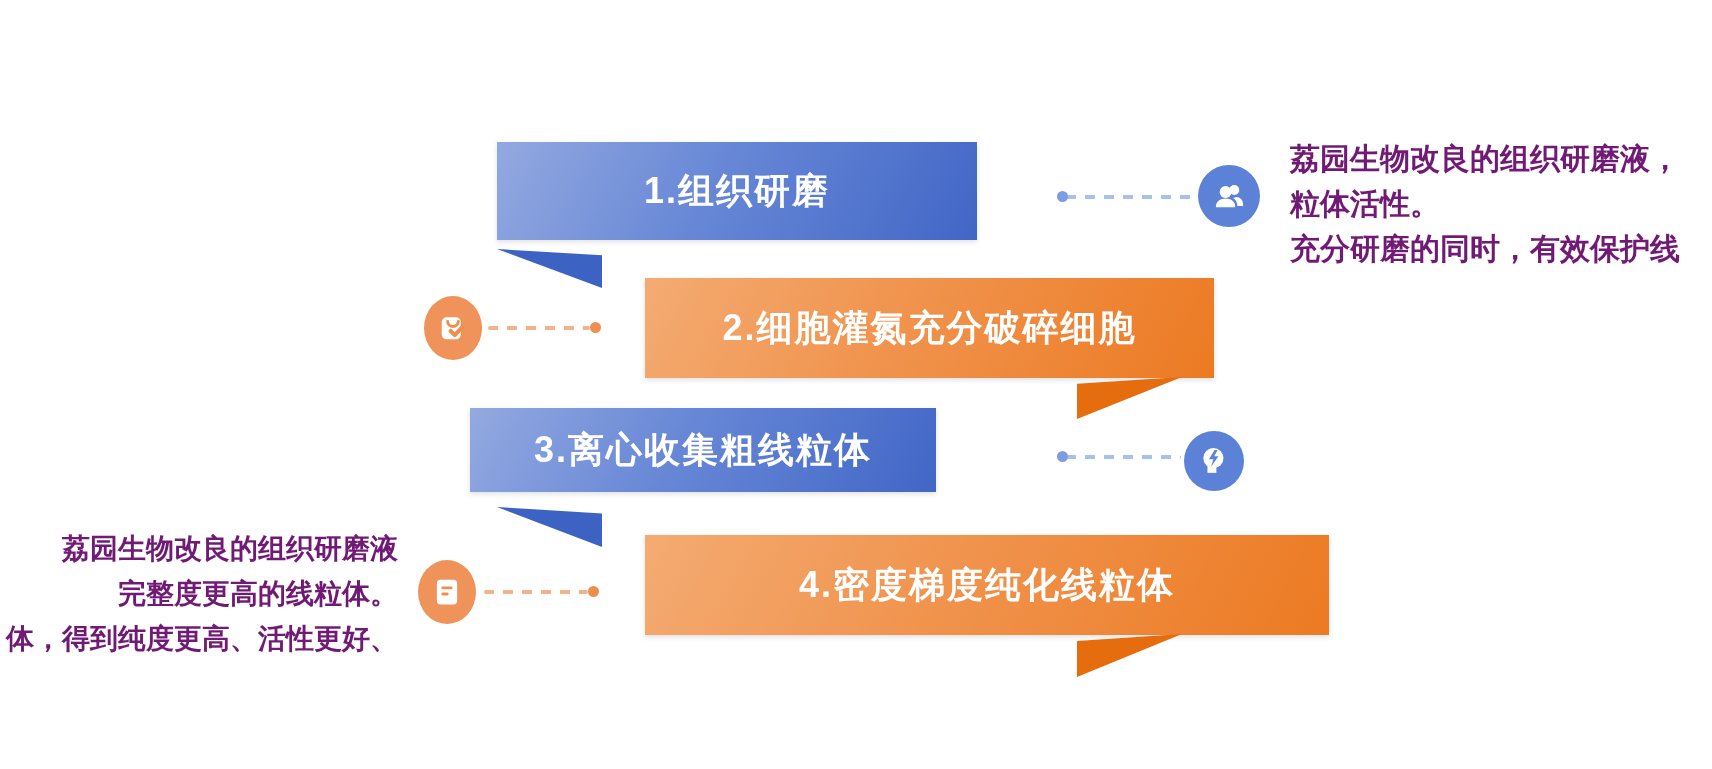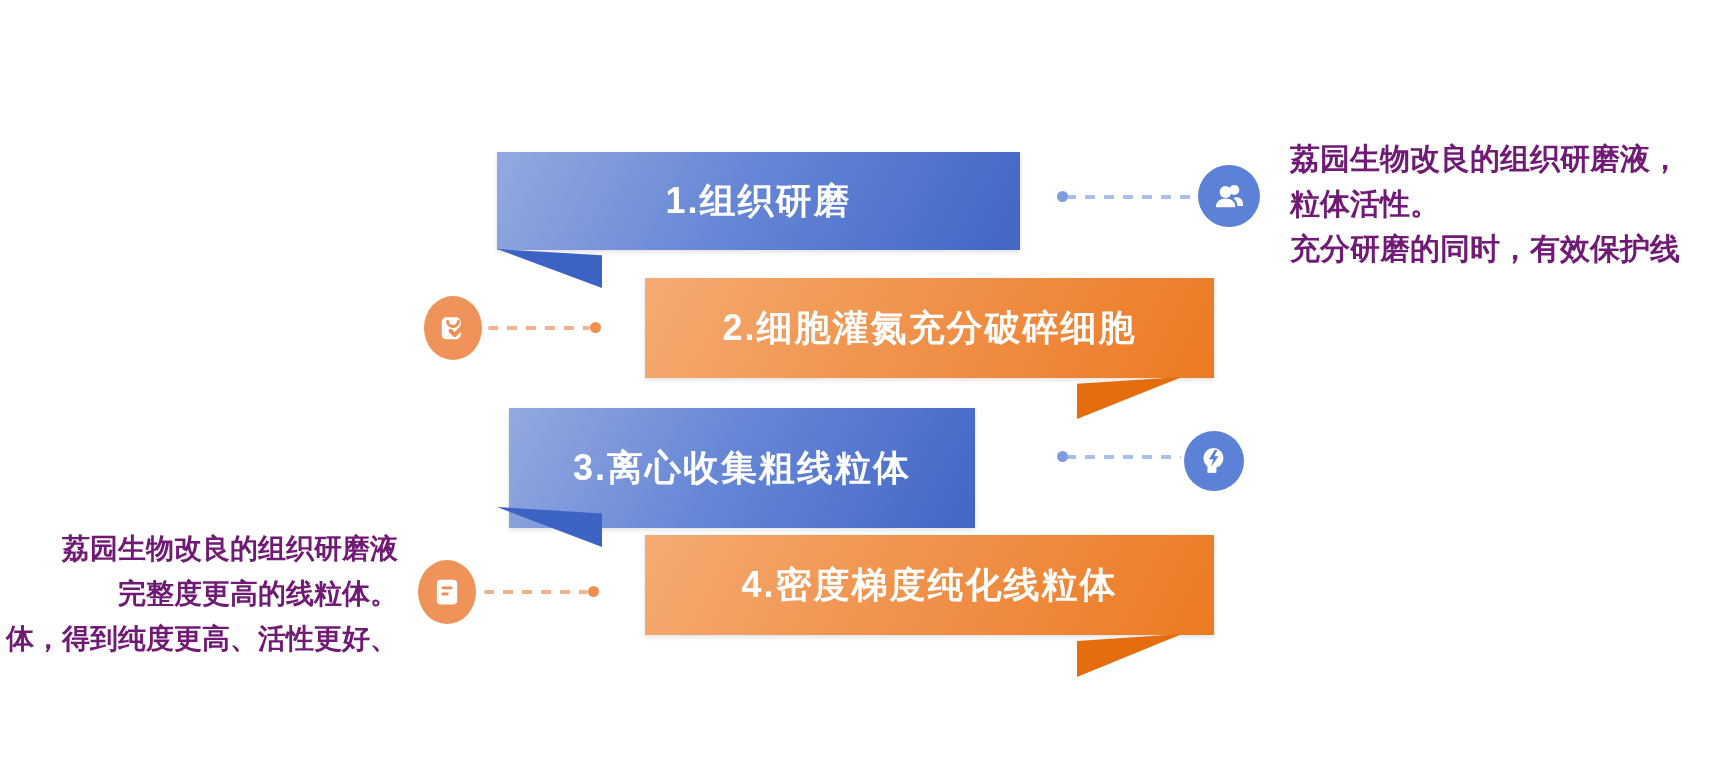--- a/index.html
+++ b/index.html
@@ -31,21 +31,21 @@
   .note{position:absolute;z-index:2;font-weight:bold;color:#701a75;}
   .note div{white-space:nowrap;}
   .note.right{font-size:30px;line-height:45px;text-align:left;}
   .note.left{font-size:28px;line-height:45px;text-align:right;}
 </style>
 </head>
 <body>
 
 <div id="canvas">
 
-  <div class="banner blue" style="left:497px;top:152px;width:523px;height:98px">
+  <div class="banner blue" style="left:497px;top:142px;width:480px;height:98px">
     <span>1.组织研磨</span>
   </div>
   <div class="fold blue" style="left:497px;top:249px;width:105px;height:39px"></div>
   <div class="dash blue" style="left:1066px;top:195px;width:132px"></div>
   <div class="dot blue" style="left:1057px;top:191px"></div>
   <div class="badge blue" style="left:1198px;top:165px;width:62px;height:62px">
     <svg width="40" height="40" viewBox="0 0 64 64">
       <g fill="#ffffff">
         <circle cx="40.5" cy="22.5" r="8"></circle>
         <path d="M44 33.5c6.5 1 10.5 5 10.5 11.5v3h-9c-.3-5.6-2.7-10-6.8-12.7 2-.7 3.6-1.2 5.3-1.8z"></path>
@@ -67,35 +67,35 @@
   <div class="dash orange" style="left:488px;top:326px;width:102px"></div>
   <div class="dot orange" style="left:590px;top:322px"></div>
   <div class="badge orange" style="left:424px;top:296px;width:58px;height:64px">
     <svg width="38" height="38" viewBox="0 0 64 64">
       <rect x="13" y="14" width="32" height="37" rx="8" fill="#ffffff"></rect>
       <path d="M23 21a9 8.5 0 0 0 18 0" fill="none" stroke="#ef8f4f" stroke-width="5" stroke-linecap="round"></path>
       <path d="M28 37l7 7 13-14" fill="none" stroke="#ef8f4f" stroke-width="7" stroke-linecap="round" stroke-linejoin="round"></path>
     </svg>
   </div>
 
-  <div class="banner blue" style="left:509px;top:408px;width:466px;height:120px">
+  <div class="banner blue" style="left:470px;top:408px;width:466px;height:84px">
     <span>3.离心收集粗线粒体</span>
   </div>
   <div class="fold blue" style="left:497px;top:507px;width:105px;height:40px"></div>
   <div class="dash blue" style="left:1066px;top:455px;width:115px"></div>
   <div class="dot blue" style="left:1057px;top:451px"></div>
   <div class="badge blue" style="left:1184px;top:431px;width:60px;height:60px">
     <svg width="38" height="38" viewBox="0 0 64 64">
       <circle cx="31" cy="27" r="17" fill="#ffffff"></circle>
       <path d="M21 38h15v14H21z" fill="#ffffff"></path>
       <path d="M33 13.5L23.5 29h7.4L27 41.5 39.5 24h-7.2l5.7-10.5z" fill="#5b82d6"></path>
     </svg>
   </div>
 
-  <div class="banner orange" style="left:613px;top:535px;width:569px;height:100px">
+  <div class="banner orange" style="left:613px;top:535px;width:684px;height:100px">
     <span>4.密度梯度纯化线粒体</span>
   </div>
   <div class="fold orange" style="left:1077px;top:634px;width:105px;height:43px"></div>
   <div class="dash orange" style="left:484px;top:590px;width:104px"></div>
   <div class="dot orange" style="left:588px;top:586px"></div>
   <div class="badge orange" style="left:418px;top:560px;width:58px;height:64px">
     <svg width="36" height="36" viewBox="0 0 64 64">
       <rect x="14" y="10" width="36" height="44" rx="7" fill="#ffffff"></rect>
       <rect x="22" y="22" width="20" height="5" rx="2.5" fill="#ef8f4f"></rect>
       <rect x="22" y="33" width="13" height="5" rx="2.5" fill="#ef8f4f"></rect>

